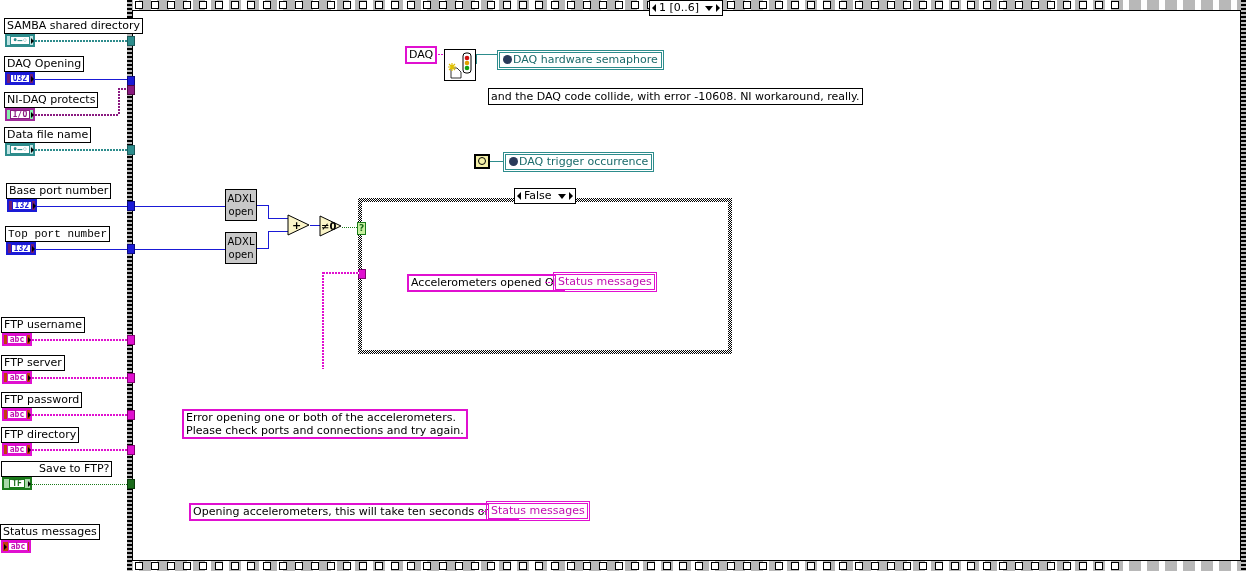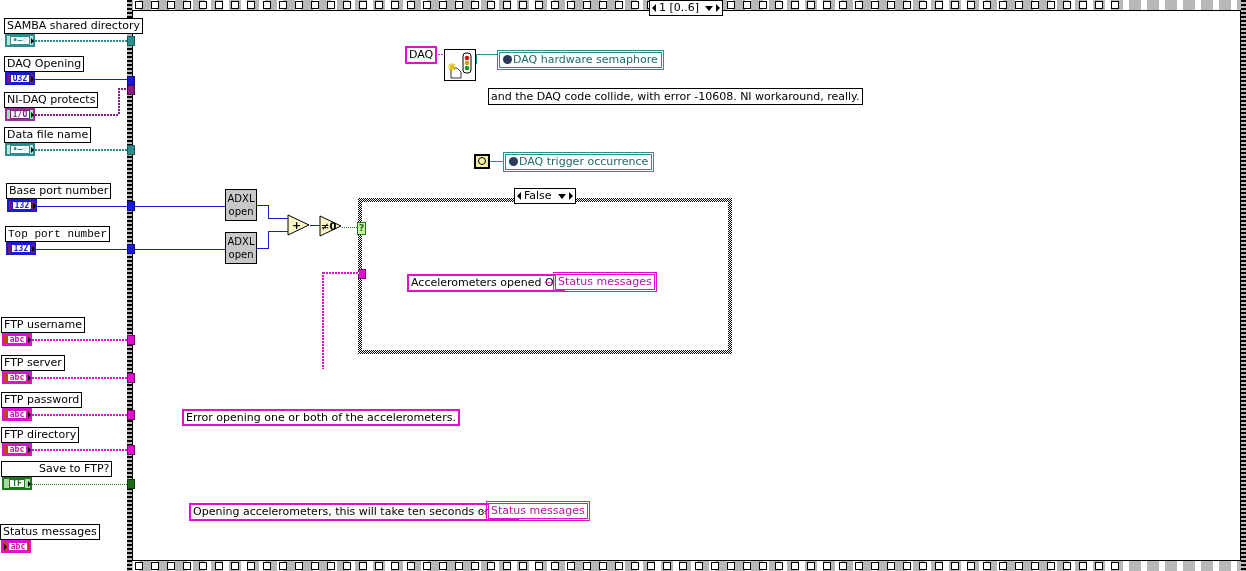--- a/index.html
+++ b/index.html
@@ -343,17 +343,18 @@
 
 <div class="strconst" style="left:407px; top:274px; height:18px;">Accelerometers opened OK</div>
 <div class="wire w-pink-h" style="left:545px; top:282px; width:9px; height:1px;"></div>
 <div class="local-var" style="left:555px; top:274px;">Status messages</div>
 
 <div class="wire w-pink-h" style="left:323px; top:272px; width:36px;"></div>
 <div class="wire w-pink-v" style="left:322px; top:272px; height:97px;"></div>
 
 <div class="strconst" style="left:182px; top:368px;margin-top:41px;">
   <div>Error opening one or both of the accelerometers.</div>
+  <div>Please check ports and connections and try again.</div>
 </div>
 
 <div class="strconst" style="left:189px; top:503px; height:18px;">Opening accelerometers, this will take ten seconds or so...</div>
 <div class="wire w-pink-h" style="left:478px; top:511px; width:9px; height:1px;"></div>
 <div class="local-var" style="left:488px; top:503px;">Status messages</div>
 
 </body></html>

